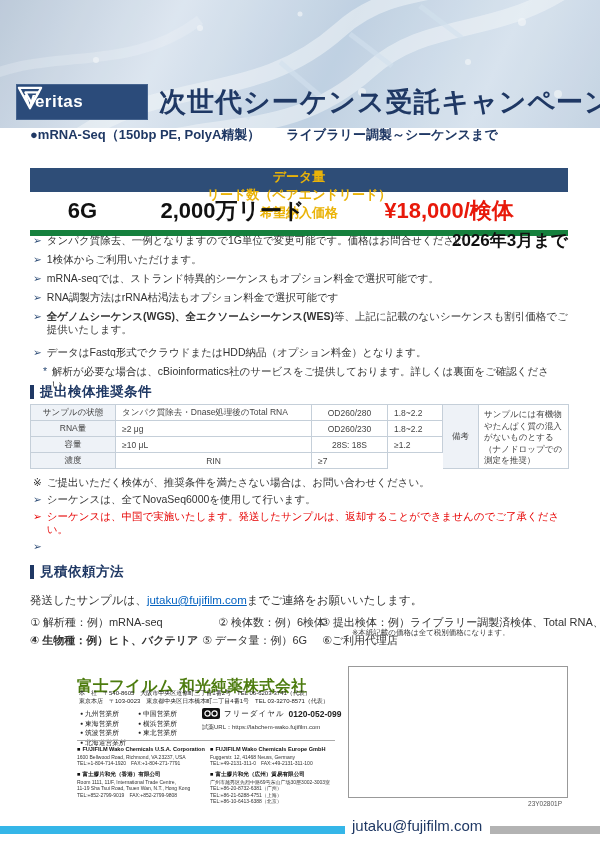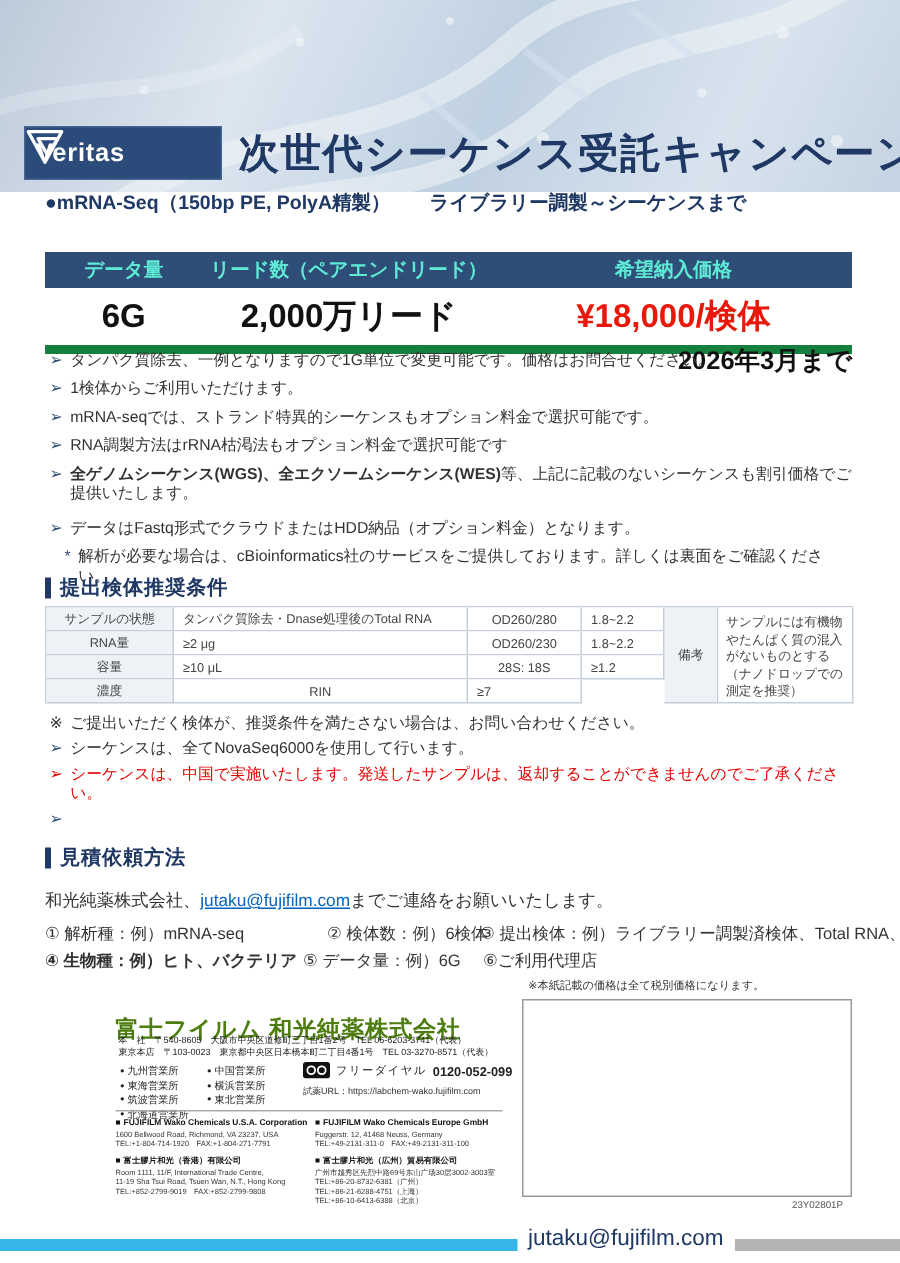--- a/index.html
+++ b/index.html
@@ -13,21 +13,21 @@
             border:1px solid #4a6citt;border:1px solid #46648f;display:flex;align-items:center;gap:5px;
             padding:0 7px;box-sizing:border-box;}
   .logo-text{color:#fff;font-weight:bold;font-size:17px;letter-spacing:.5px;}
   .banner-title{position:absolute;left:159px;top:84px;font-size:27px;font-weight:bold;color:#1f3864;
                 letter-spacing:1px;white-space:nowrap;}
   
   .product-line{position:absolute;left:30px;top:126px;font-size:13px;font-weight:bold;color:#1f3864;white-space:nowrap;}
   .product-scope{margin-left:26px;}
   
   .price-table{position:absolute;left:30px;top:168px;width:538px;}
-  .pt-header{display:flex;background:#2e4d77;color:#5eead4;font-size:13px;font-weight:bold;height:24px;align-items:center;}
+  .pt-header{display:flex;background:#2e4d77;color:#eab308;font-size:13px;font-weight:bold;height:24px;align-items:center;flex-direction:column;}
   .pt-body{display:flex;height:38px;align-items:center;font-size:22px;font-weight:bold;color:#111;
            border-bottom:6px solid #15803d;}
   .c1{width:105px;text-align:center;}
   .c2{width:195px;text-align:center;}
   .c3{width:238px;text-align:center;}
   .price-red{color:#e8190a;}
   .deadline{position:absolute;right:32px;top:229px;font-size:17px;font-weight:800;color:#111;}
   
   .features{position:absolute;left:33px;top:234px;width:535px;font-size:10.5px;line-height:13px;color:#333;}
   .f-item{display:flex;gap:5px;margin-bottom:6px;}
@@ -55,21 +55,21 @@
   .sn-item{display:flex;gap:5px;margin-bottom:4px;}
   .red, .red .marker{color:#e60000;}
   
   .quote-intro{position:absolute;left:30px;top:593px;font-size:11.5px;color:#333;}
   .email-link{color:#0563c1;text-decoration:underline;cursor:pointer;}
   .q-line{position:absolute;left:30px;font-size:11px;color:#333;display:flex;white-space:nowrap;}
   .q1{top:615px;} .q2{top:633px;}
   .qi1a{width:188px;} .qi1b{width:102px;}
   .qi2a{width:172px;font-weight:bold;} .qi2b{width:120px;}
   
-  .tax-note{position:absolute;left:352px;top:652px;font-size:7.5px;color:#333;}
+  .tax-note{position:absolute;left:352px;top:628px;font-size:7.5px;color:#333;}
   .stamp-box{position:absolute;left:348px;top:666px;width:218px;height:130px;border:1px solid #999;background:#fff;}
   .stamp-code{position:absolute;left:470px;top:800px;width:92px;text-align:right;font-size:6.5px;color:#555;}
   
   .company-name{position:absolute;left:77px;top:676px;font-size:15.5px;font-weight:bold;color:#4d7c0f;
                 letter-spacing:.5px;white-space:nowrap;}
   .addr{position:absolute;left:79px;width:270px;font-size:6px;color:#222;white-space:nowrap;}
   .addr1{top:689px;} .addr2{top:697px;}
   .offices{position:absolute;left:80px;top:709px;display:grid;grid-template-columns:58px 58px;
            grid-auto-rows:9.5px;font-size:6.8px;color:#222;}
   .office{white-space:nowrap;}
@@ -222,21 +222,21 @@
     <div class="sn-item">
       <span class="marker">➢</span>
     </div>
   </div>
 
   <div class="section-title" style="top:563px;">
     <span class="st-bar"></span>
     <span class="st-text">見積依頼方法</span>
   </div>
   <div class="quote-intro">
-    <span>和光純薬株式会社、</span><a class="email-link">jutaku@fujifilm.com</a><span>までご連絡をお願いいたします。</span>
+    <span>発送したサンプルは、</span><a class="email-link">jutaku@fujifilm.com</a><span>までご連絡をお願いいたします。</span>
   </div>
   <div class="q-line q1">
     <span class="qi1a">① 解析種：例）mRNA-seq</span>
     <span class="qi1b">② 検体数：例）6検体</span>
     <span>③ 提出検体：例）ライブラリー調製済検体、Total RNA、DNA</span>
   </div>
   <div class="q-line q2">
     <span class="qi2a">④ 生物種：例）ヒト、バクテリア</span>
     <span class="qi2b">⑤ データ量：例）6G</span>
     <span>⑥ご利用代理店</span>

